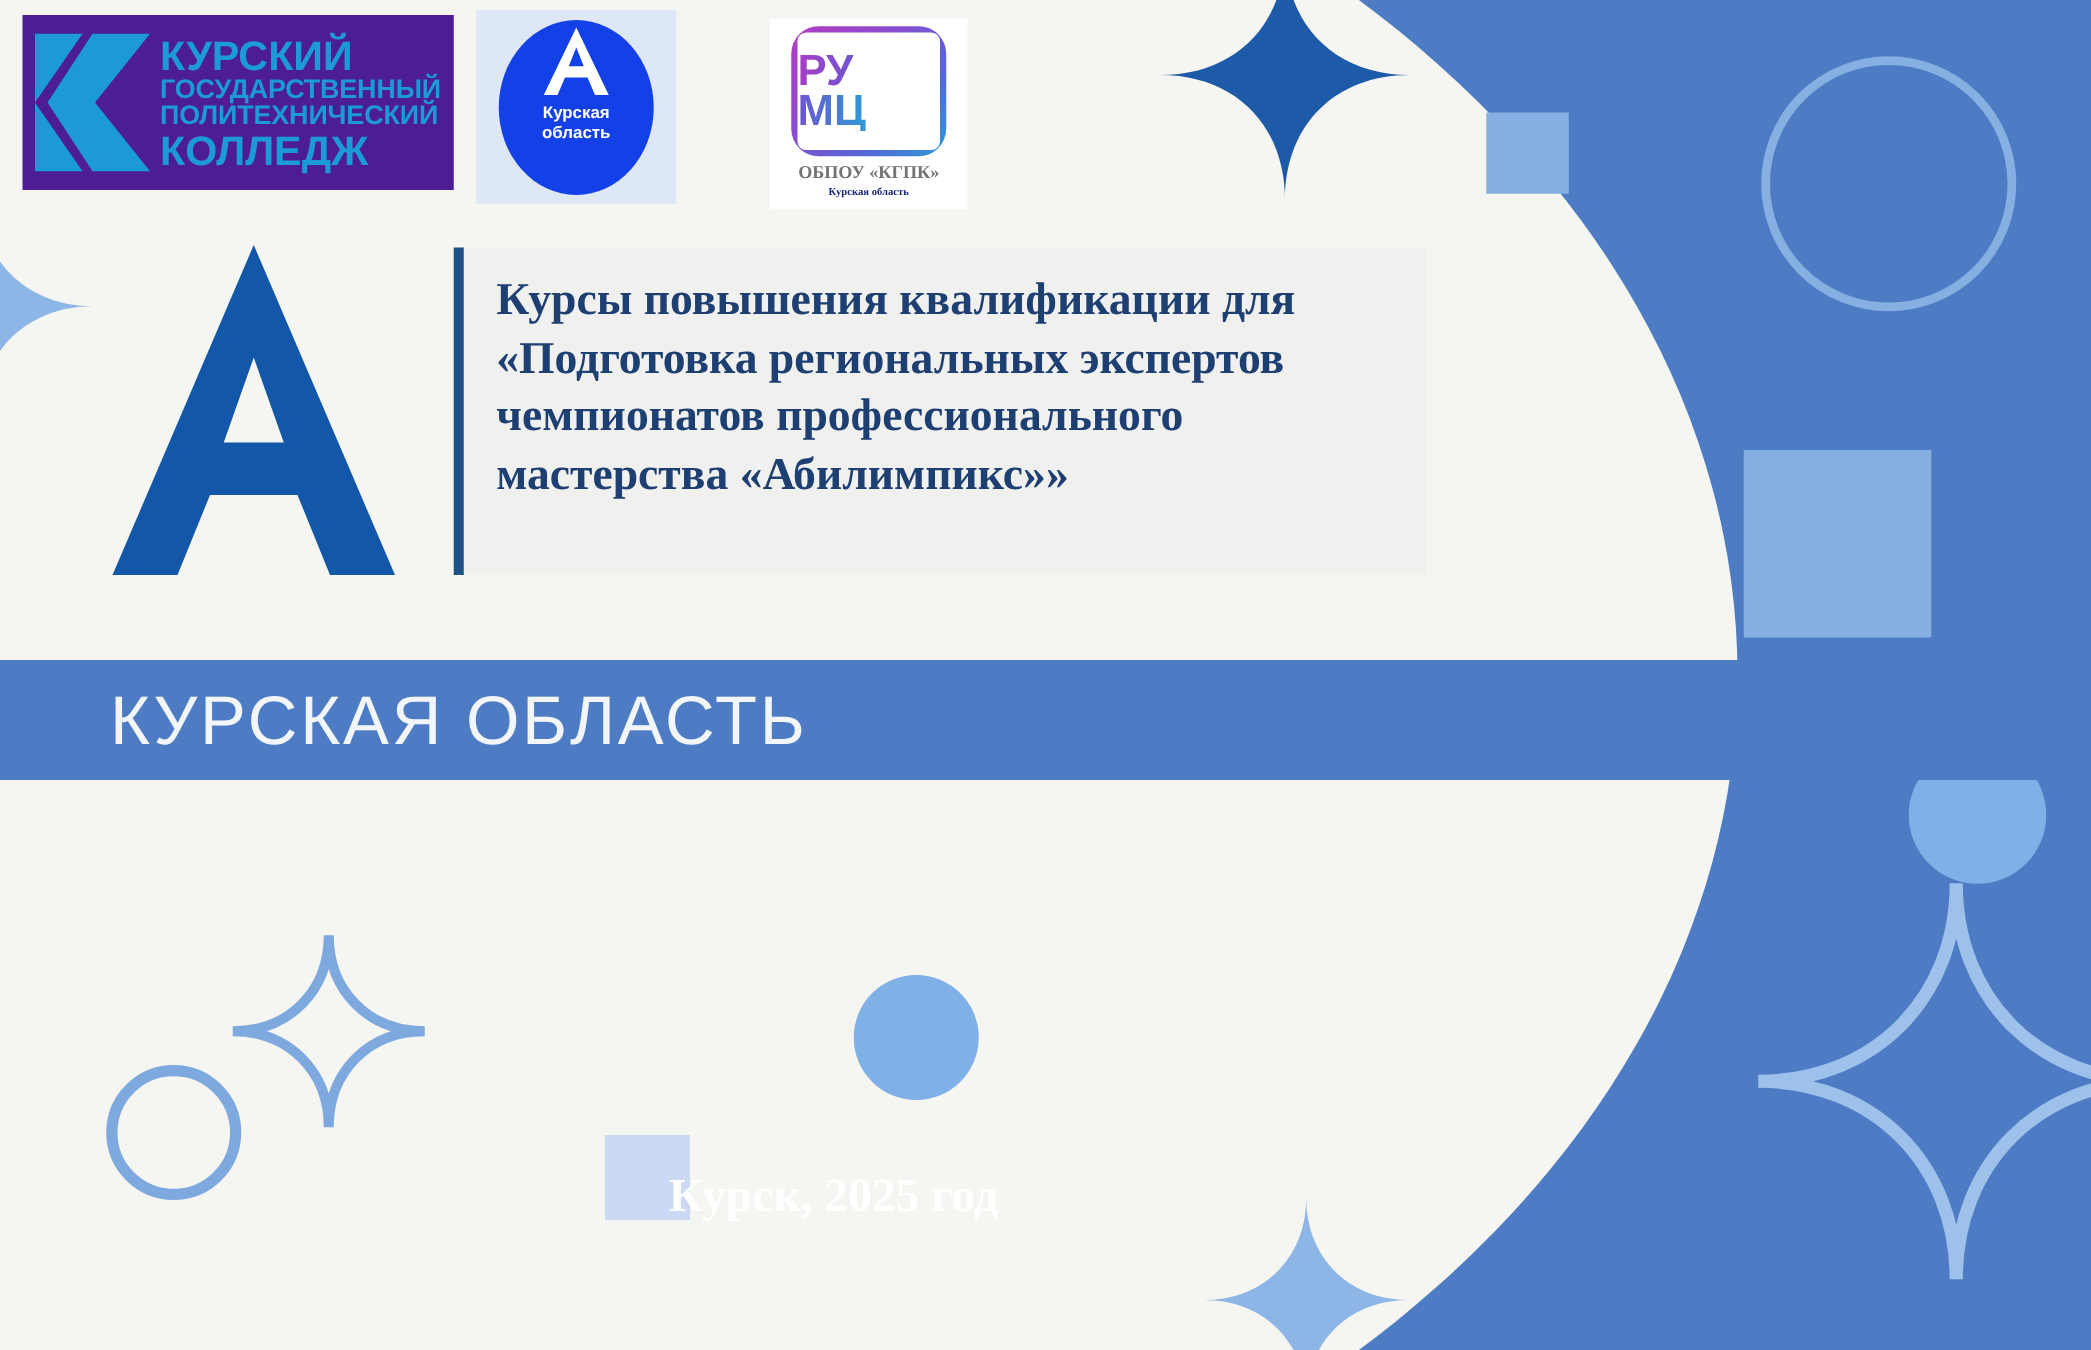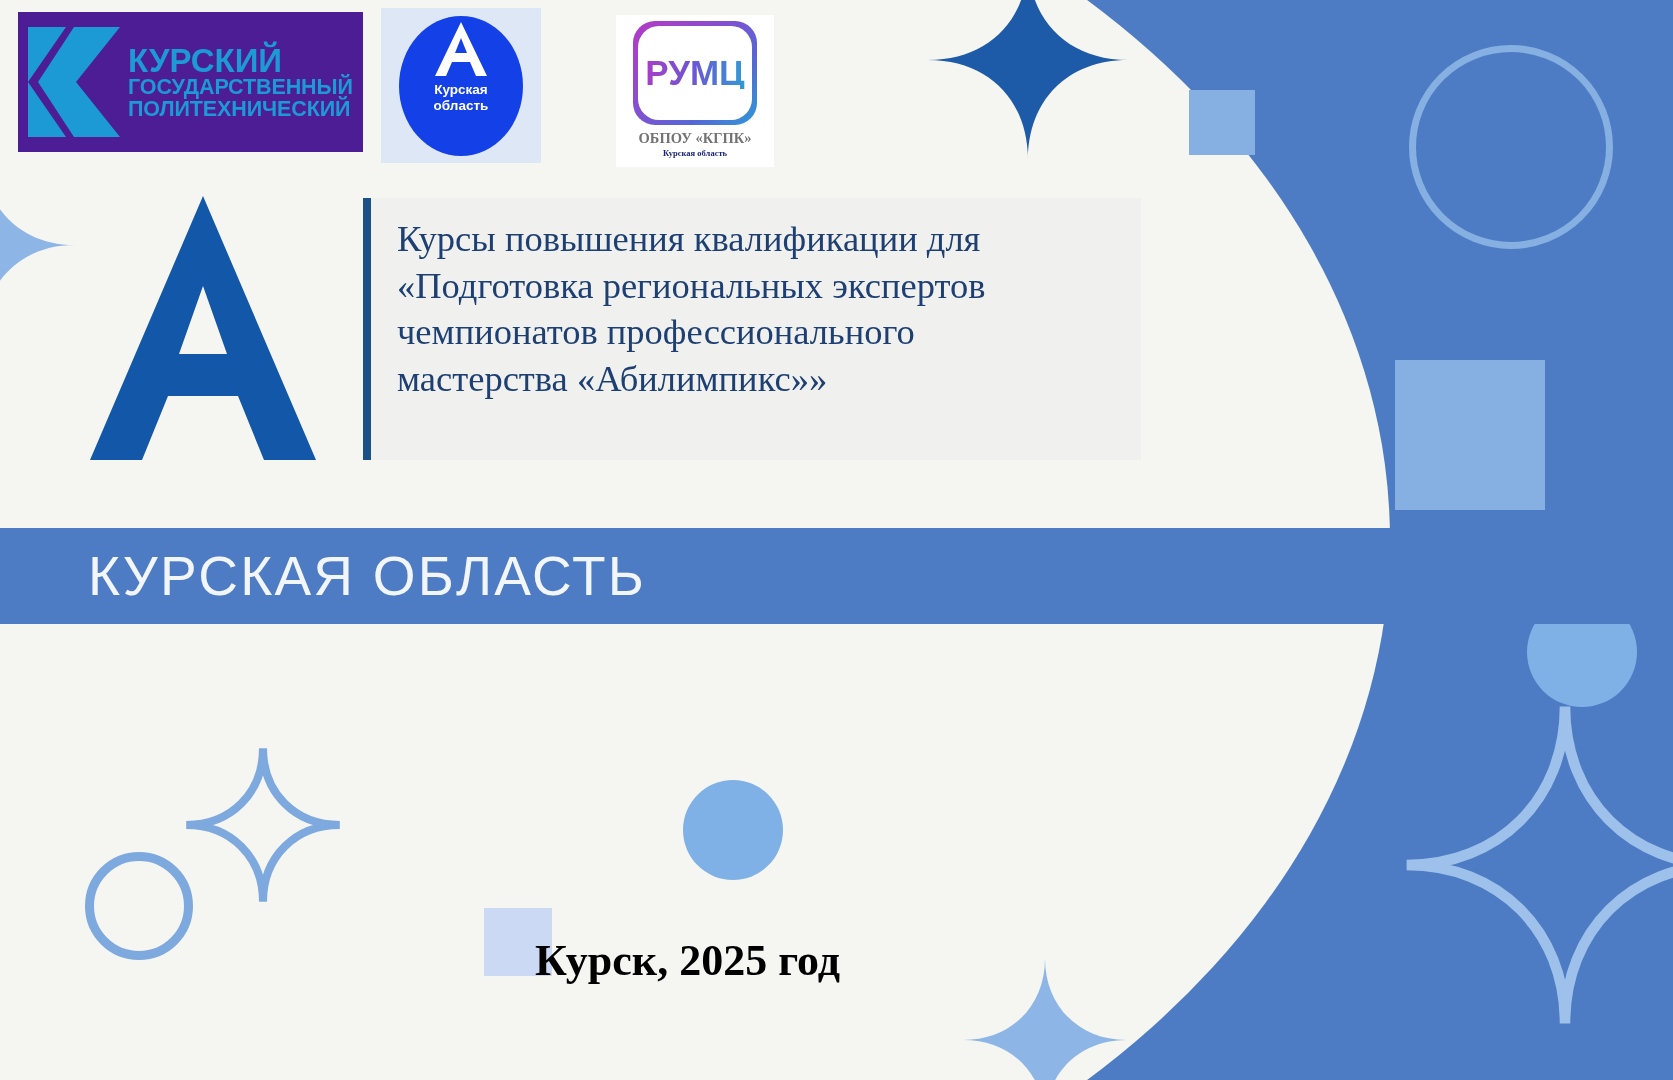--- a/index.html
+++ b/index.html
@@ -98,23 +98,23 @@
   }
   .rumc-box {
     margin-top:6px;
     width:124px; height:104px;
     border-radius:22px;
     padding:5px;
     background:linear-gradient(135deg,#b43bc4 0%,#8d4ccf 35%,#5566d8 70%,#2f9ad6 100%);
   }
   .rumc-inner {
     width:100%; height:100%;
-    background:#fff; border-radius:21px;
-    display:flex; flex-direction:row;
-    align-items:center; justify-content:center;
+    background:#fff; border-radius:7px;
+    display:flex; flex-direction:column;
+    align-items:flex-start; justify-content:center;
     line-height:0.92;
   }
   .rumc-l1 {
     font-size:35px; font-weight:bold;
     background:linear-gradient(90deg,#a93ec7,#6f54d2);
     -webkit-background-clip:text; background-clip:text; color:transparent;
     font-family:"Liberation Sans", sans-serif;
   }
   .rumc-l2 {
     font-size:35px; font-weight:bold;
@@ -140,32 +140,32 @@
     position:absolute; left:363px; top:198px;
     width:778px; height:262px;
     background:#f0f0ee;
     display:flex;
   }
   .title-bar { width:8px; background:#1b5186; flex:0 0 8px; }
   .title-text {
     padding:18px 12px 0 26px;
     color:#1d3f72;
     font-family:"Liberation Serif", serif;
-    font-weight:normal;
+    font-weight:bold;
     font-size:36.5px;
     line-height:1.28;
   }
 
   
   .footer-text {
     position:absolute; left:535px; top:935px;
-    color:#000000;
+    color:#ffffff;
     font-family:"Liberation Serif", serif;
     font-weight:bold;
-    font-size:44px;
+    font-size:38px;
   }
 </style>
 </head>
 <body>
 
 <div id="slide">
 
   <div class="white-circle"></div>
 
   <div class="shape sq-filled" style="left:1189px; top:90px; width:66px; height:65px;"></div>
@@ -227,20 +227,21 @@
 
     <div class="logo-kgpk">
       <svg class="kgpk-mark" viewBox="0 0 100 118">
         <path d="M4 4 L42 4 L4 59 L42 114 L4 114 L4 4 Z" fill="#1c9ad6"></path>
         <path d="M50 4 L96 4 L52 59 L96 114 L50 114 L14 59 Z" fill="#1c9ad6"></path>
       </svg>
       <div class="kgpk-words">
         <div class="kgpk-l1">КУРСКИЙ</div>
         <div class="kgpk-l2">ГОСУДАРСТВЕННЫЙ</div>
         <div class="kgpk-l3">ПОЛИТЕХНИЧЕСКИЙ</div>
+        <div class="kgpk-l4">КОЛЛЕДЖ</div>
       </div>
     </div>
 
     <div class="logo-region">
       <div class="region-circle">
         <svg class="region-A" viewBox="0 0 56 58">
           <path d="M28 2 L54 56 L43 56 L37 42 L19 42 L13 56 L2 56 Z
                    M28 18 L22 33 L34 33 Z" fill="#ffffff" fill-rule="evenodd"></path>
         </svg>
         <div class="region-t1">Курская</div>

